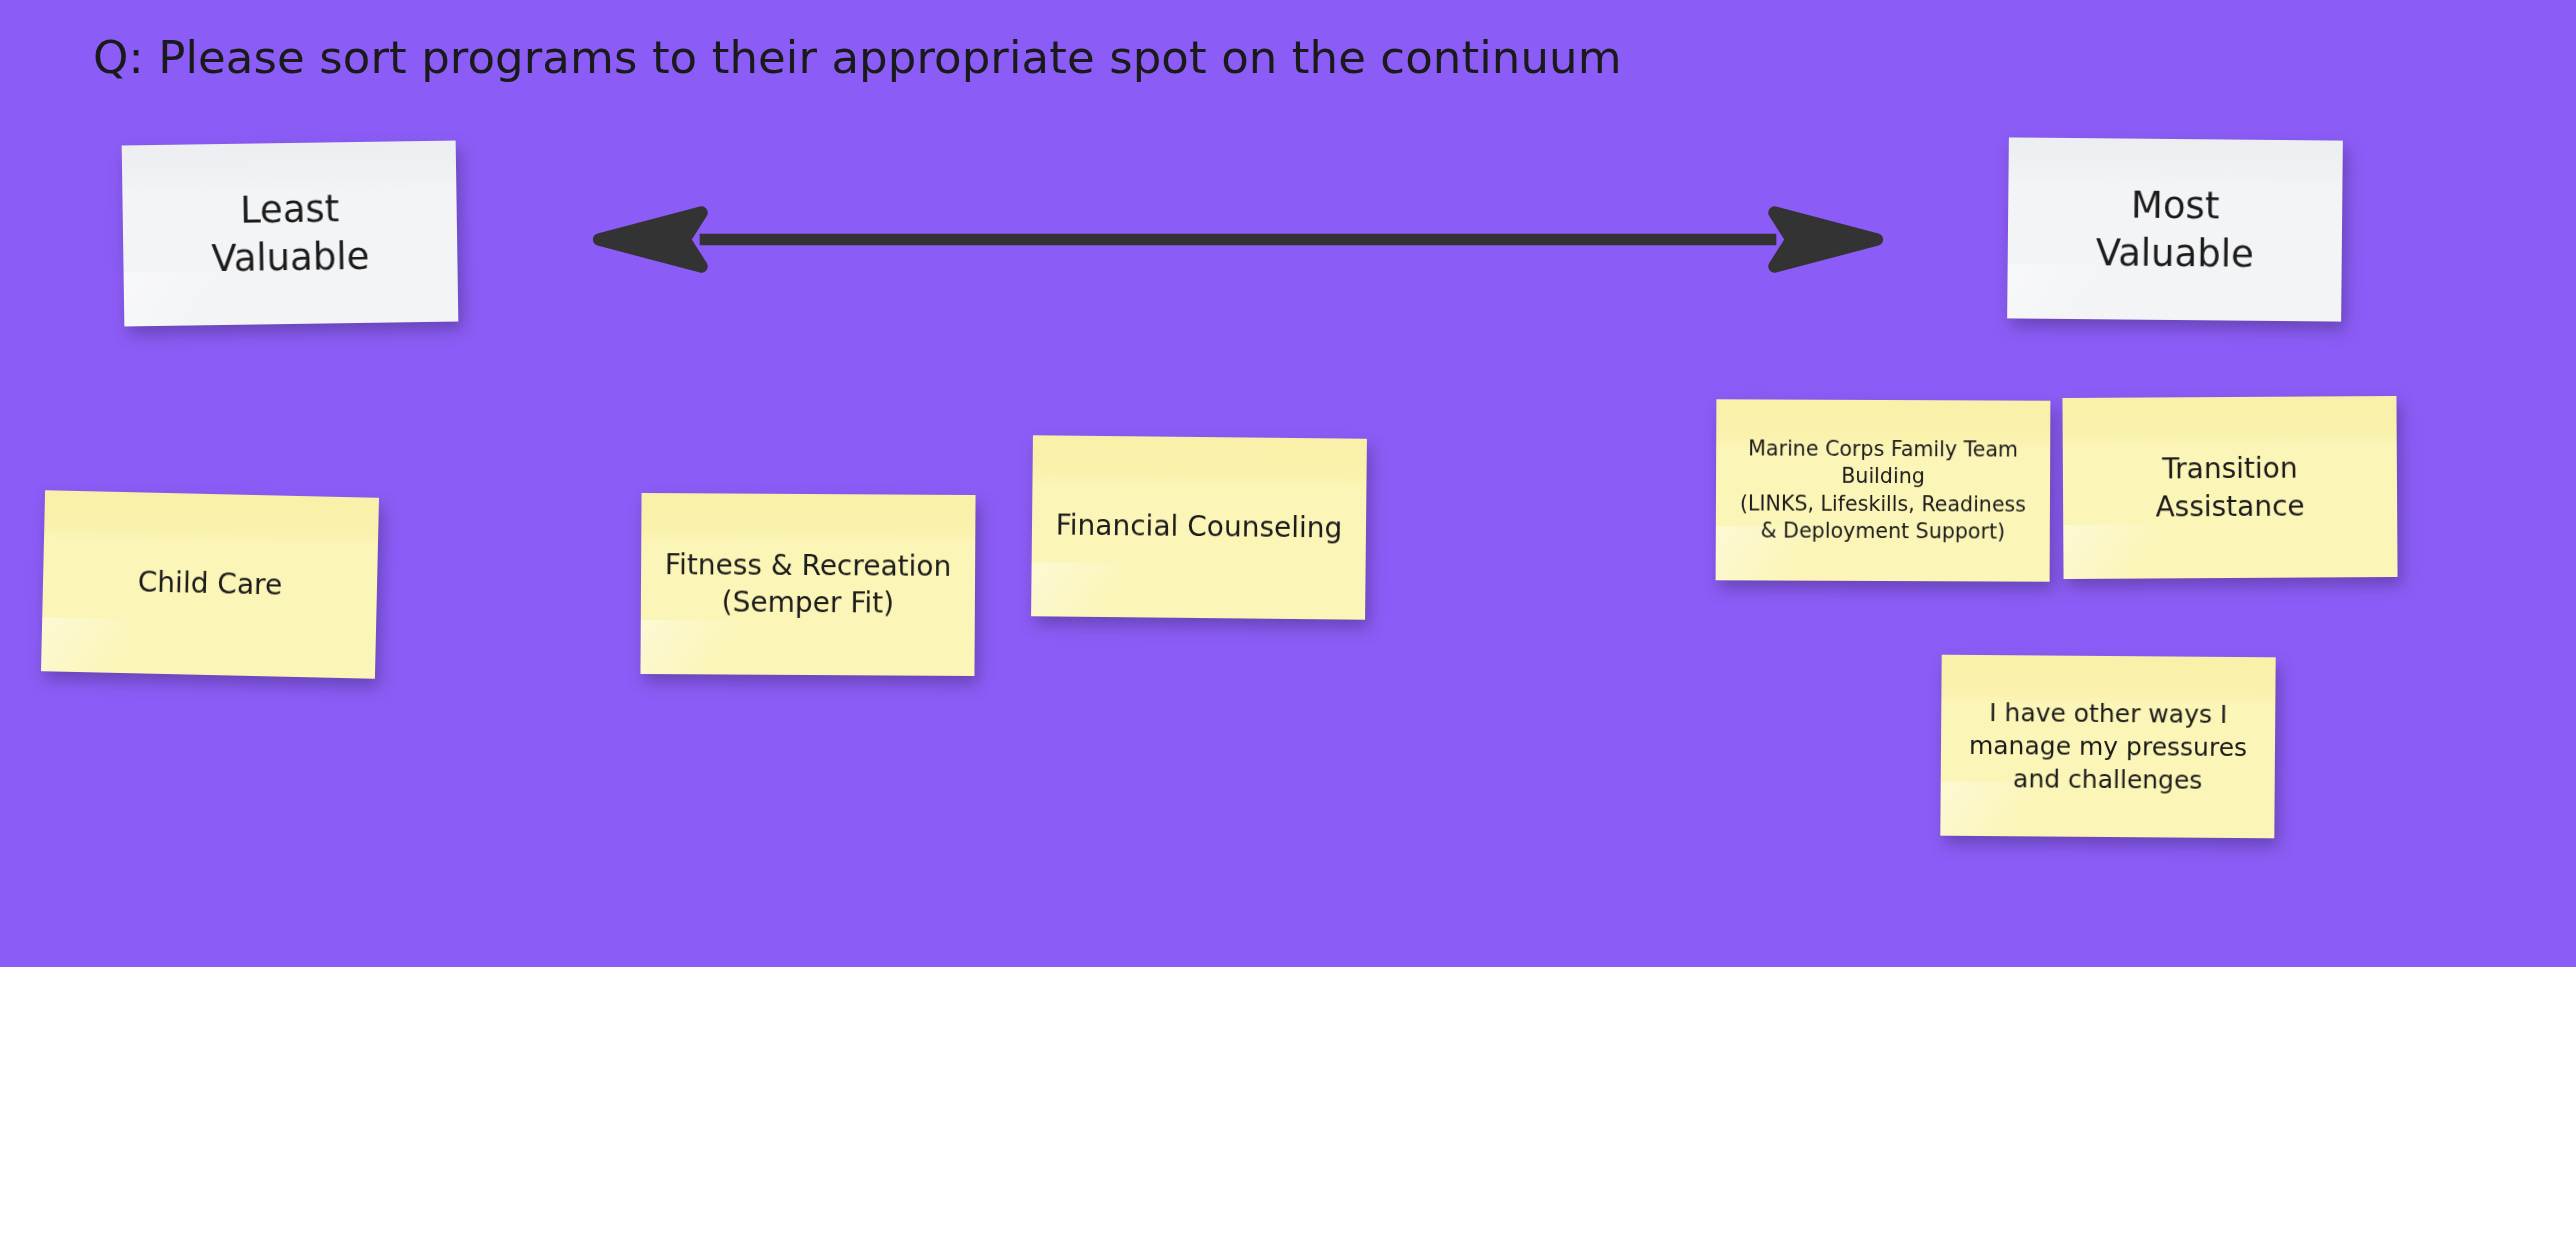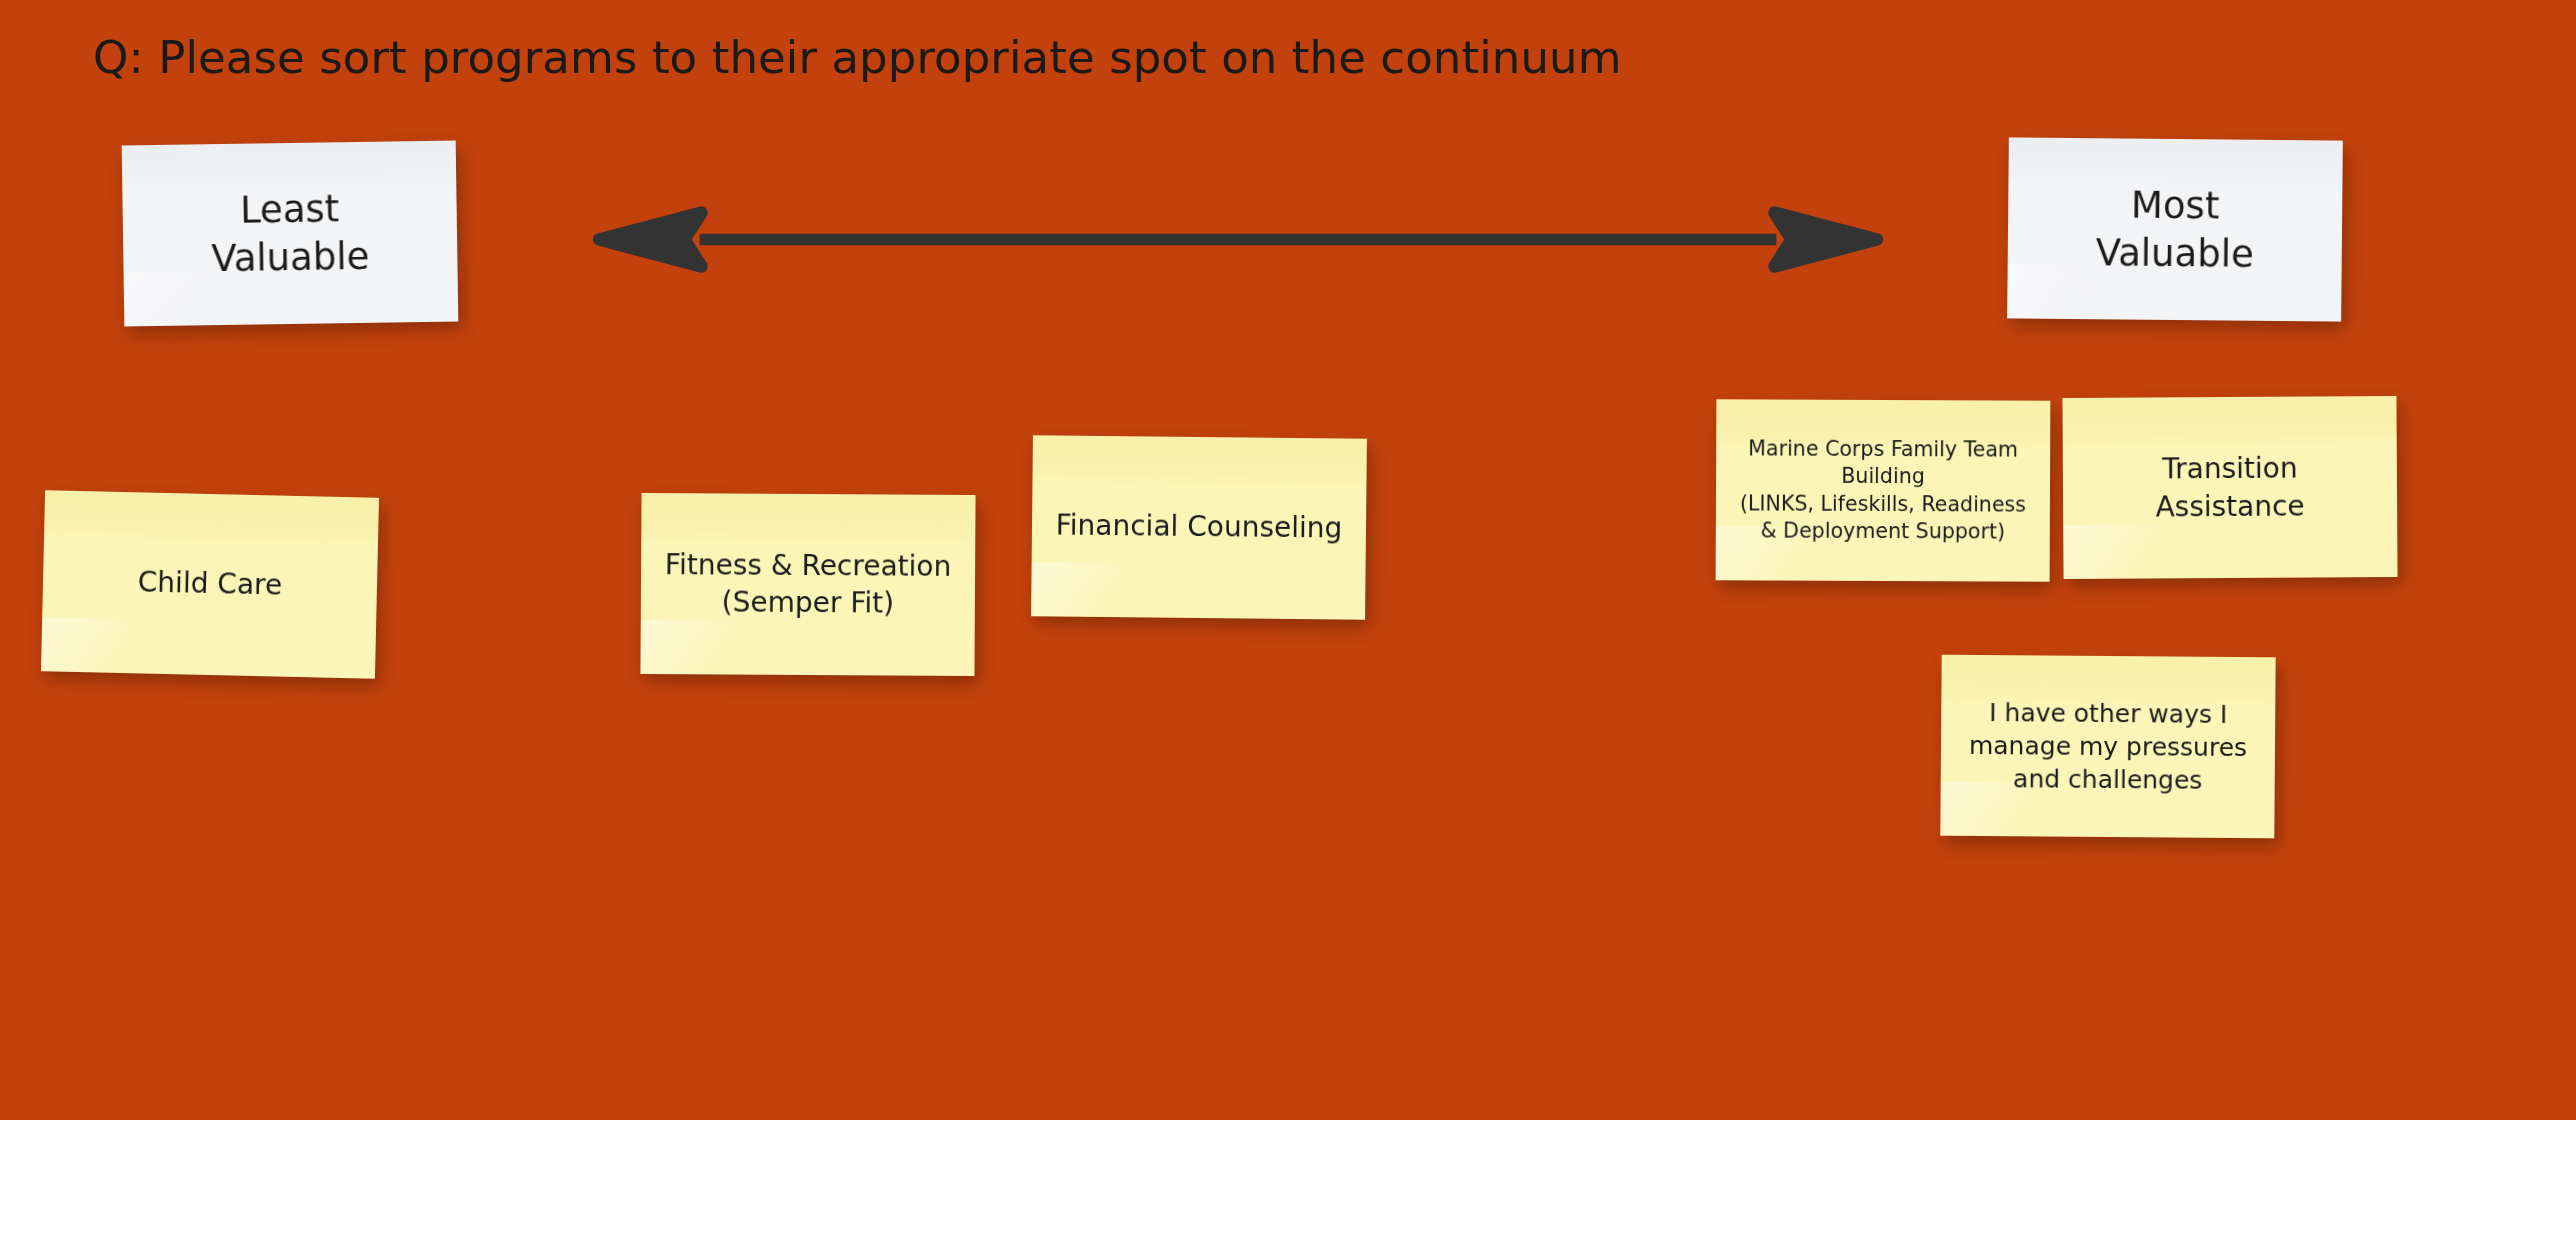--- a/index.html
+++ b/index.html
@@ -8,22 +8,22 @@
     padding: 0;
     background: #ffffff;
   }
   body {
     font-family: "DejaVu Sans", "Liberation Sans", sans-serif;
     -webkit-font-smoothing: antialiased;
   }
   #board {
     position: relative;
     width: 2576px;
-    height: 1120px;
-    background: #c2410c;
+    height: 967px;
+    background: #8b5cf6;
     overflow: hidden;
   }
 
   
   #question-title {
     position: absolute;
     left: 93px;
     top: 31px;
     font-size: 45px;
     line-height: 1.18;

